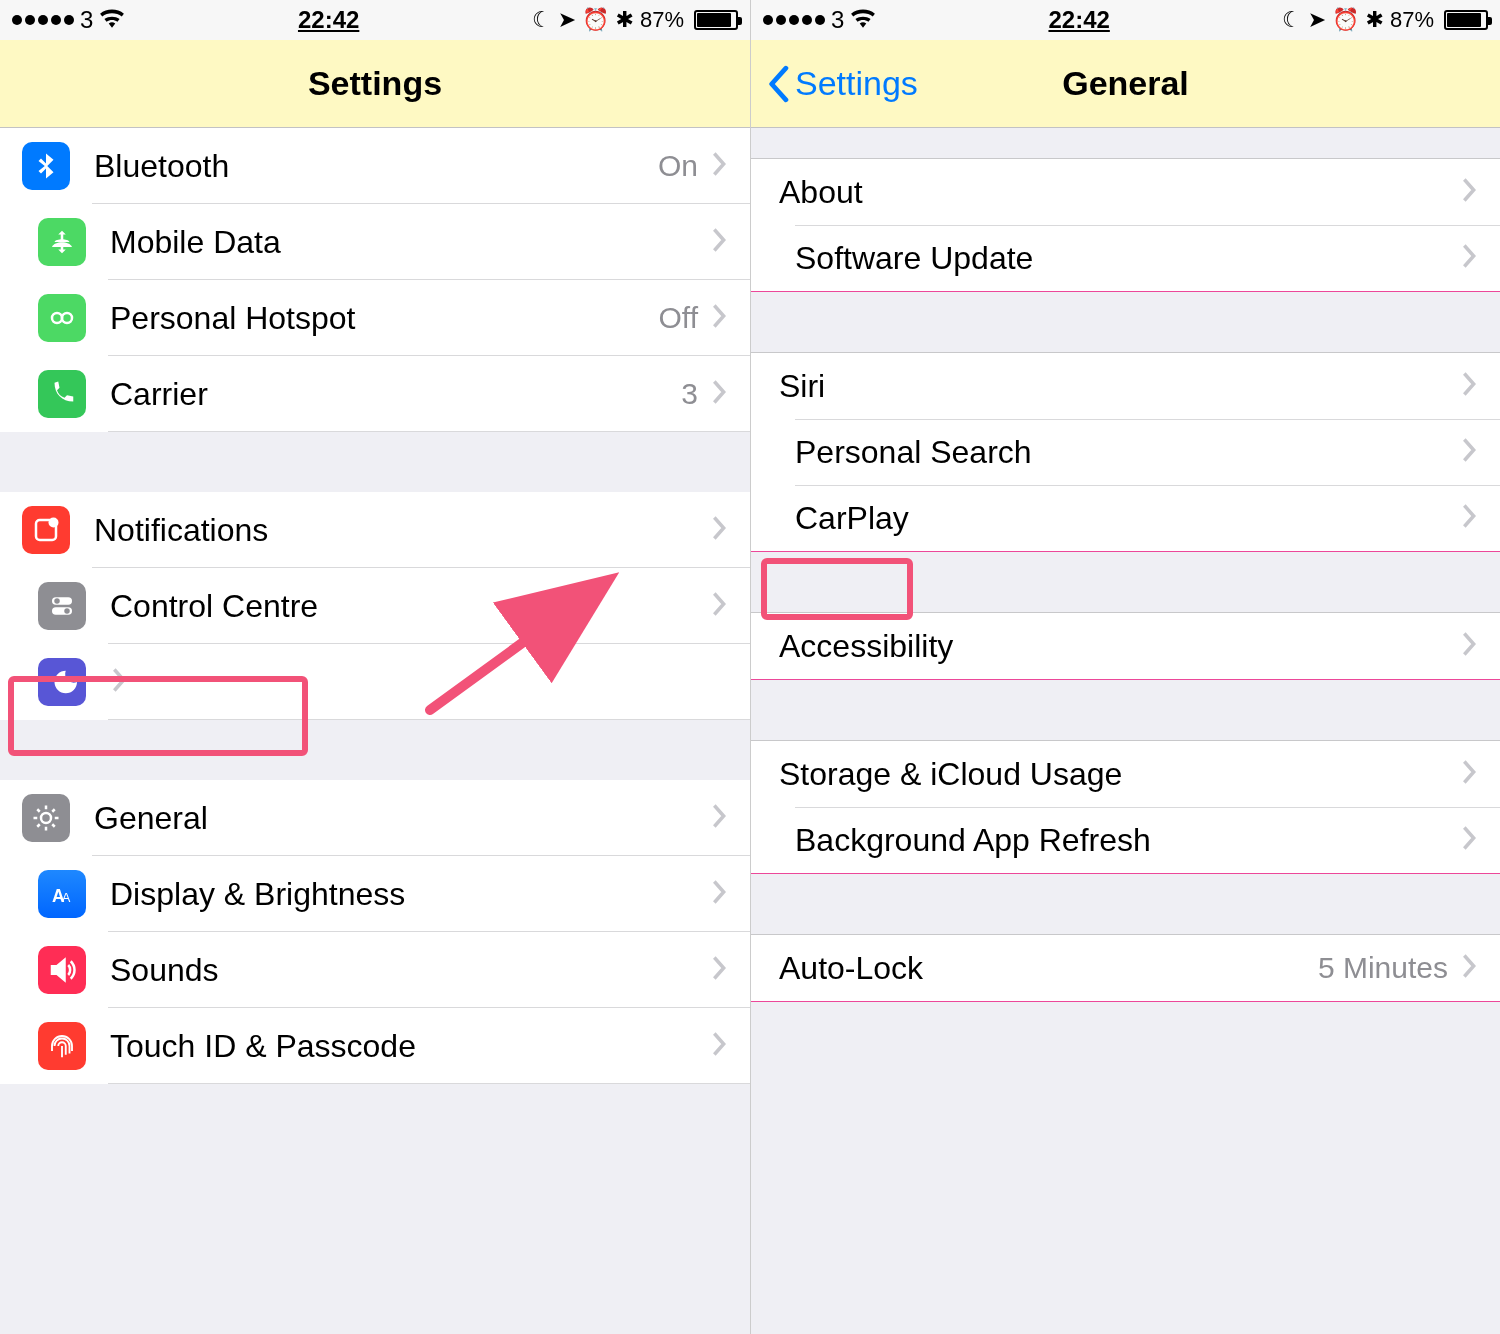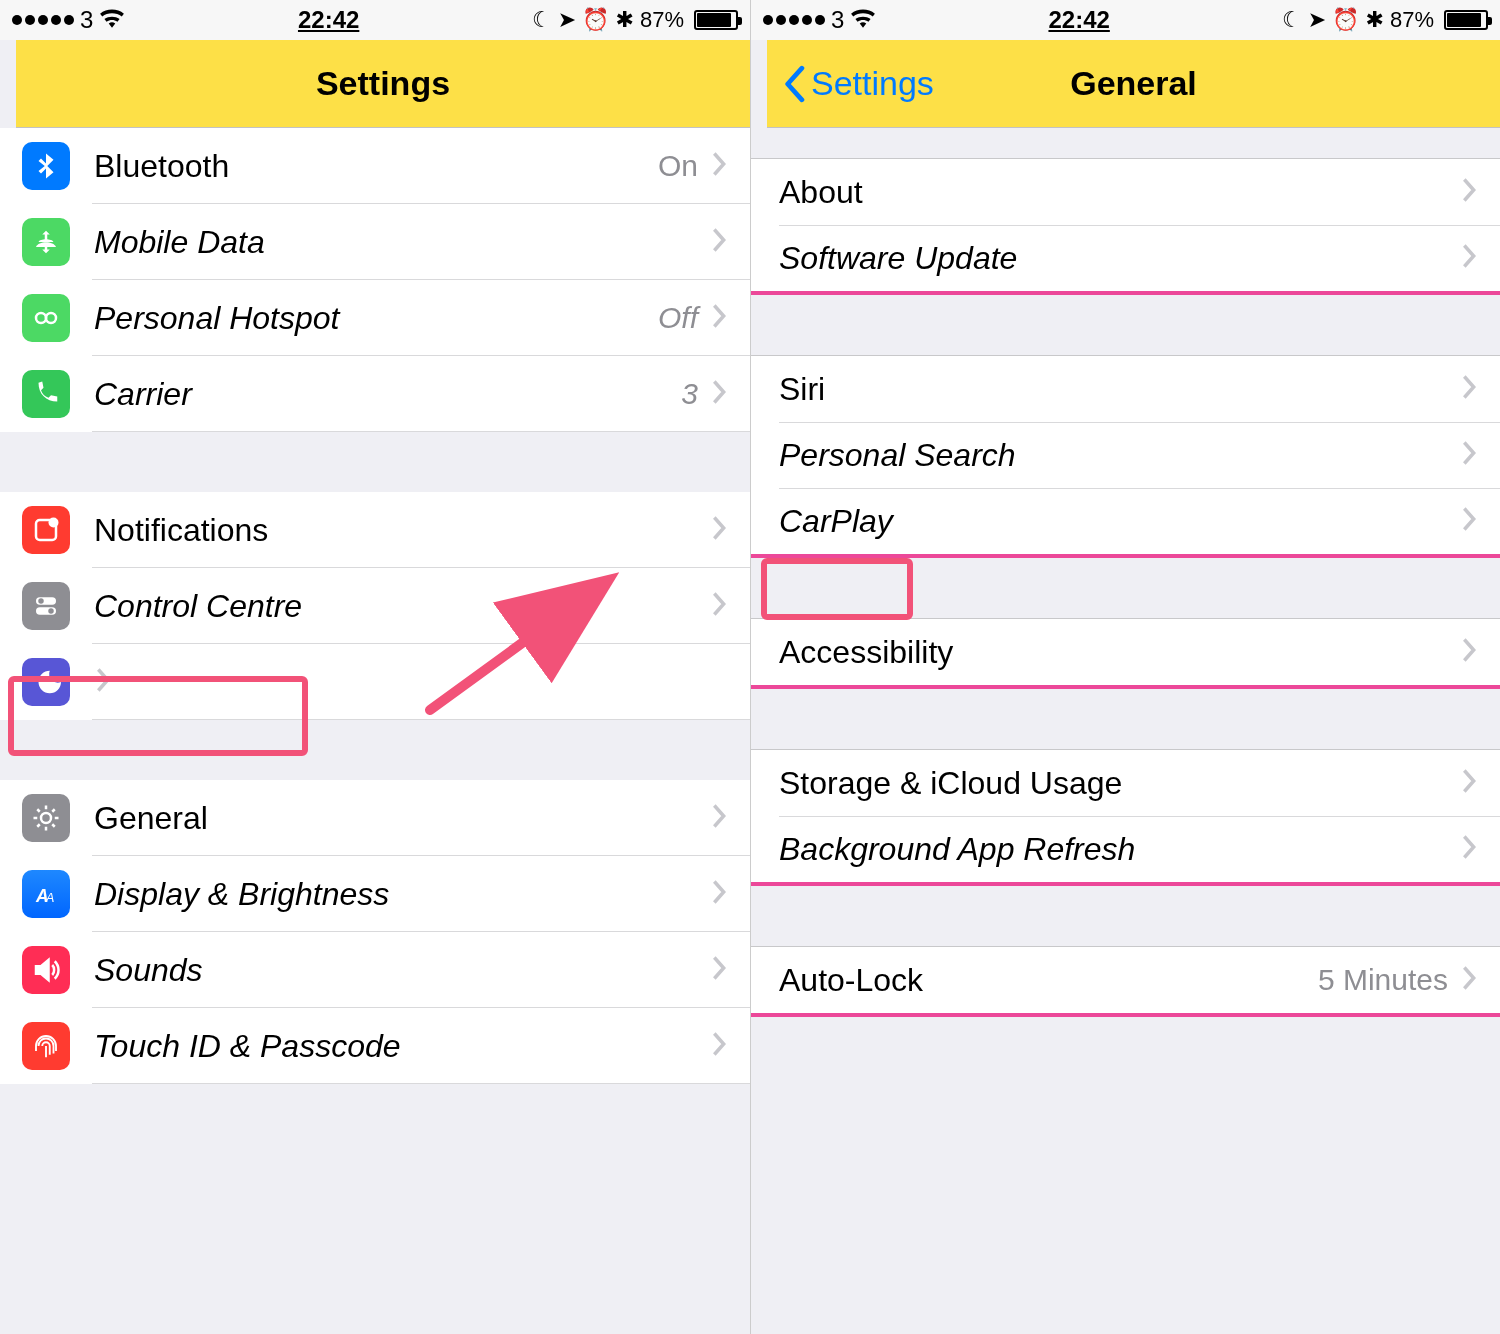--- a/index.html
+++ b/index.html
@@ -34,45 +34,44 @@
   .status-left, .status-right { display:flex; align-items:center; gap:6px; }
   .sig-dots { display:flex; gap:3px; align-items:center; }
   .sig-dots span { width:10px; height:10px; border-radius:50%; background:#000; display:inline-block; }
   .status-time { font-weight:600;text-decoration:underline; }
   .battery { display:inline-flex; align-items:center; }
   .battery-body { width:44px; height:20px; border:2px solid #000; border-radius:3px; position:relative; margin-left:4px; }
   .battery-body::after { content:""; position:absolute; right:-6px; top:5px; width:4px; height:8px; background:#000; border-radius:0 2px 2px 0; }
   .battery-fill { position:absolute; left:1px; top:1px; bottom:1px; width:86%; background:#000; border-radius:1px; }
   .nav-bar {
     height: 88px;
-    background: #fde047;
+    background: #fef9c3;
     border-bottom: 1px solid #c2c2c4;
     display:flex;
     align-items:center;
     justify-content:center;
     position:relative;
-    margin-left:16px;
   }
   .nav-title { font-size:34px; font-weight:600; color:#000; }
   .nav-back {
     position:absolute; left:14px; top:0; bottom:0;
     display:flex; align-items:center; gap:4px;
     color:#007aff; font-size:34px;
   }
   .nav-back svg { width:26px; height:38px; }
   .group-spacer { height:60px; background:#efeff4; }
   .rows { background:#fff; }
   .row {
     display:flex; align-items:center;
     min-height:66px;
     padding: 14px 22px 14px 22px;
     background:#fff;
     position:relative;
   }
-  .row + .row { border-top:1px solid #d9d9db; margin-left:0;font-style:italic; }
+  .row + .row { border-top:1px solid #d9d9db; margin-left:16px; }
   .screen-left .row + .row { border-top:none; }
   .screen-left .row::after {
     content:"";
     position:absolute; left:92px; right:0; bottom:0; height:1px; background:#d9d9db;
   }
   .screen-left .rows .row:last-child::after { display:block; }
   .row .icon {
     width:48px; height:48px; border-radius:10px; margin-right:24px;
     display:flex; align-items:center; justify-content:center; flex-shrink:0;
     color:#fff;
@@ -101,21 +100,21 @@
     pointer-events:none;
     z-index:50;
   }
   
   .arrow {
     position:absolute;
     z-index:60;
     pointer-events:none;
   }
   .screen-right .row { padding-left:28px; }
-  .screen-right .rows { border-top:1px solid #c8c8ca; border-bottom:4px solid #ec4899; }
+  .screen-right .rows { border-top:1px solid #c8c8ca; border-bottom:1px solid #ec4899; }
   .screen-right .row + .row::before {
     content:""; position:absolute; left:28px; right:0; top:0; height:1px; background:#d9d9db;
   }
   .screen-right .row + .row { border-top:none; }
   .status-icons { font-size:22px; }
 </style>
 </head>
 <body>
 
 <div class="screen screen-left">

